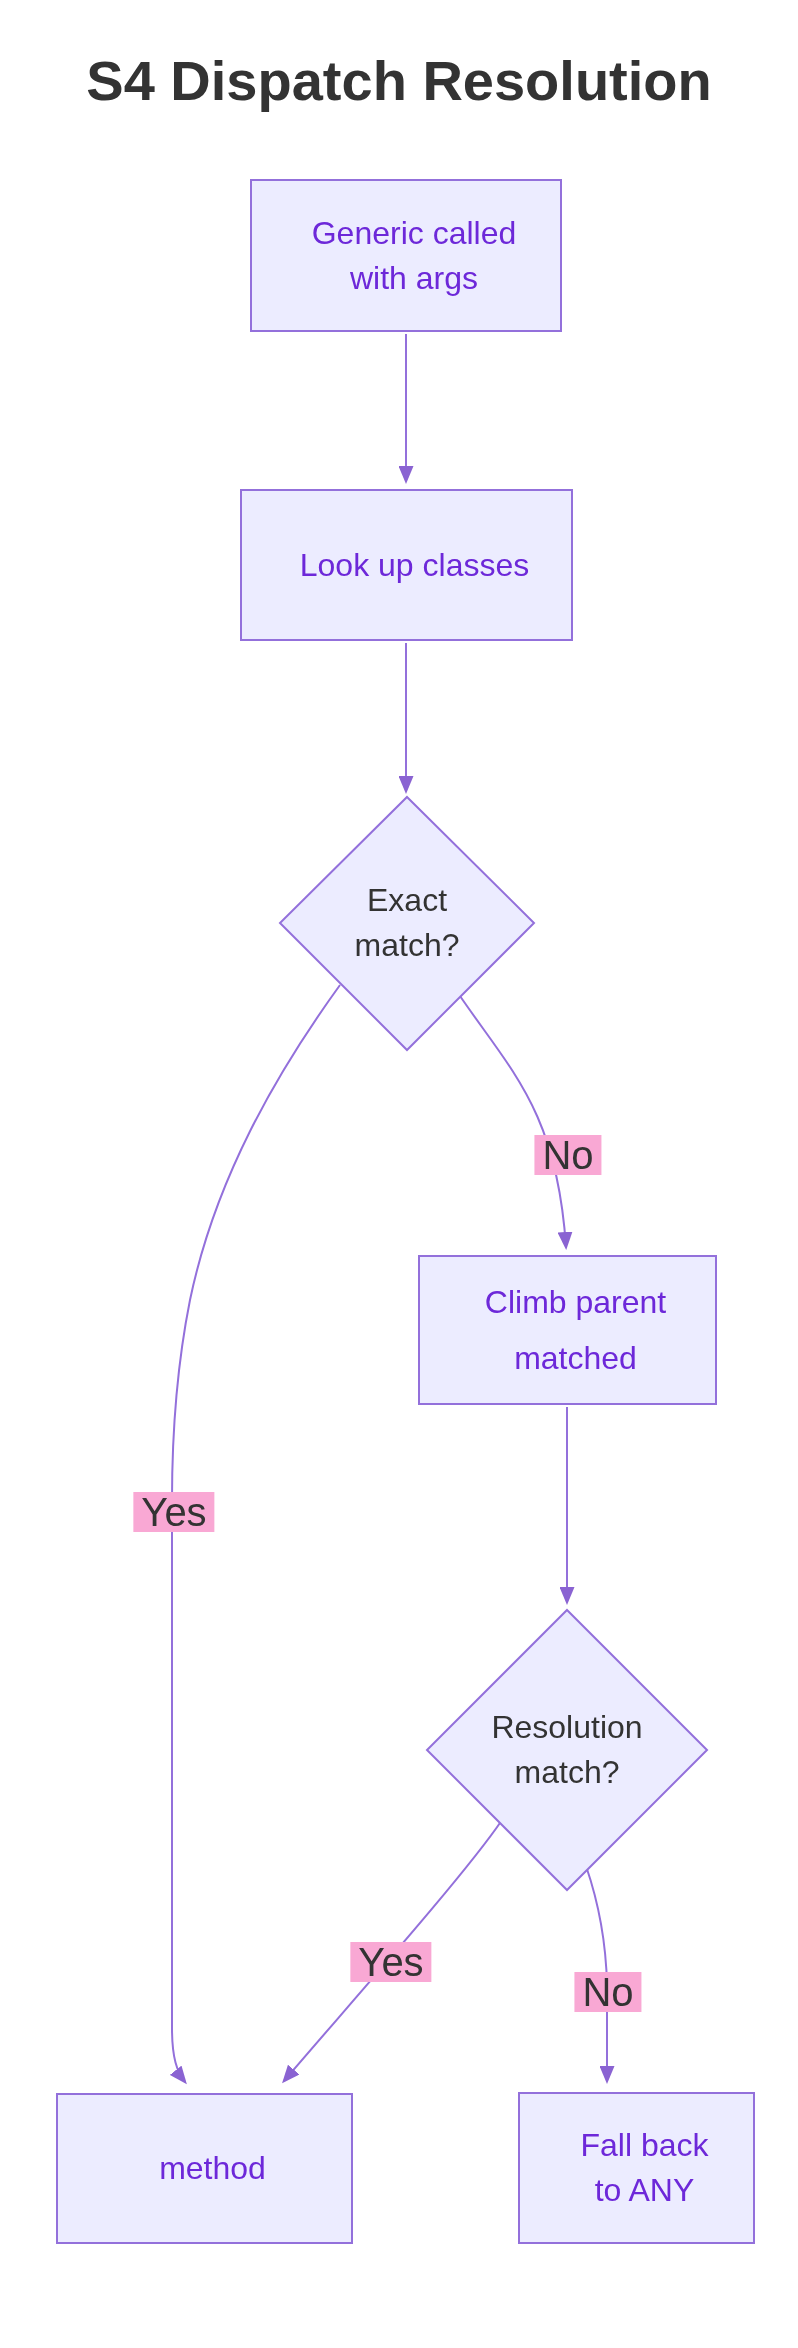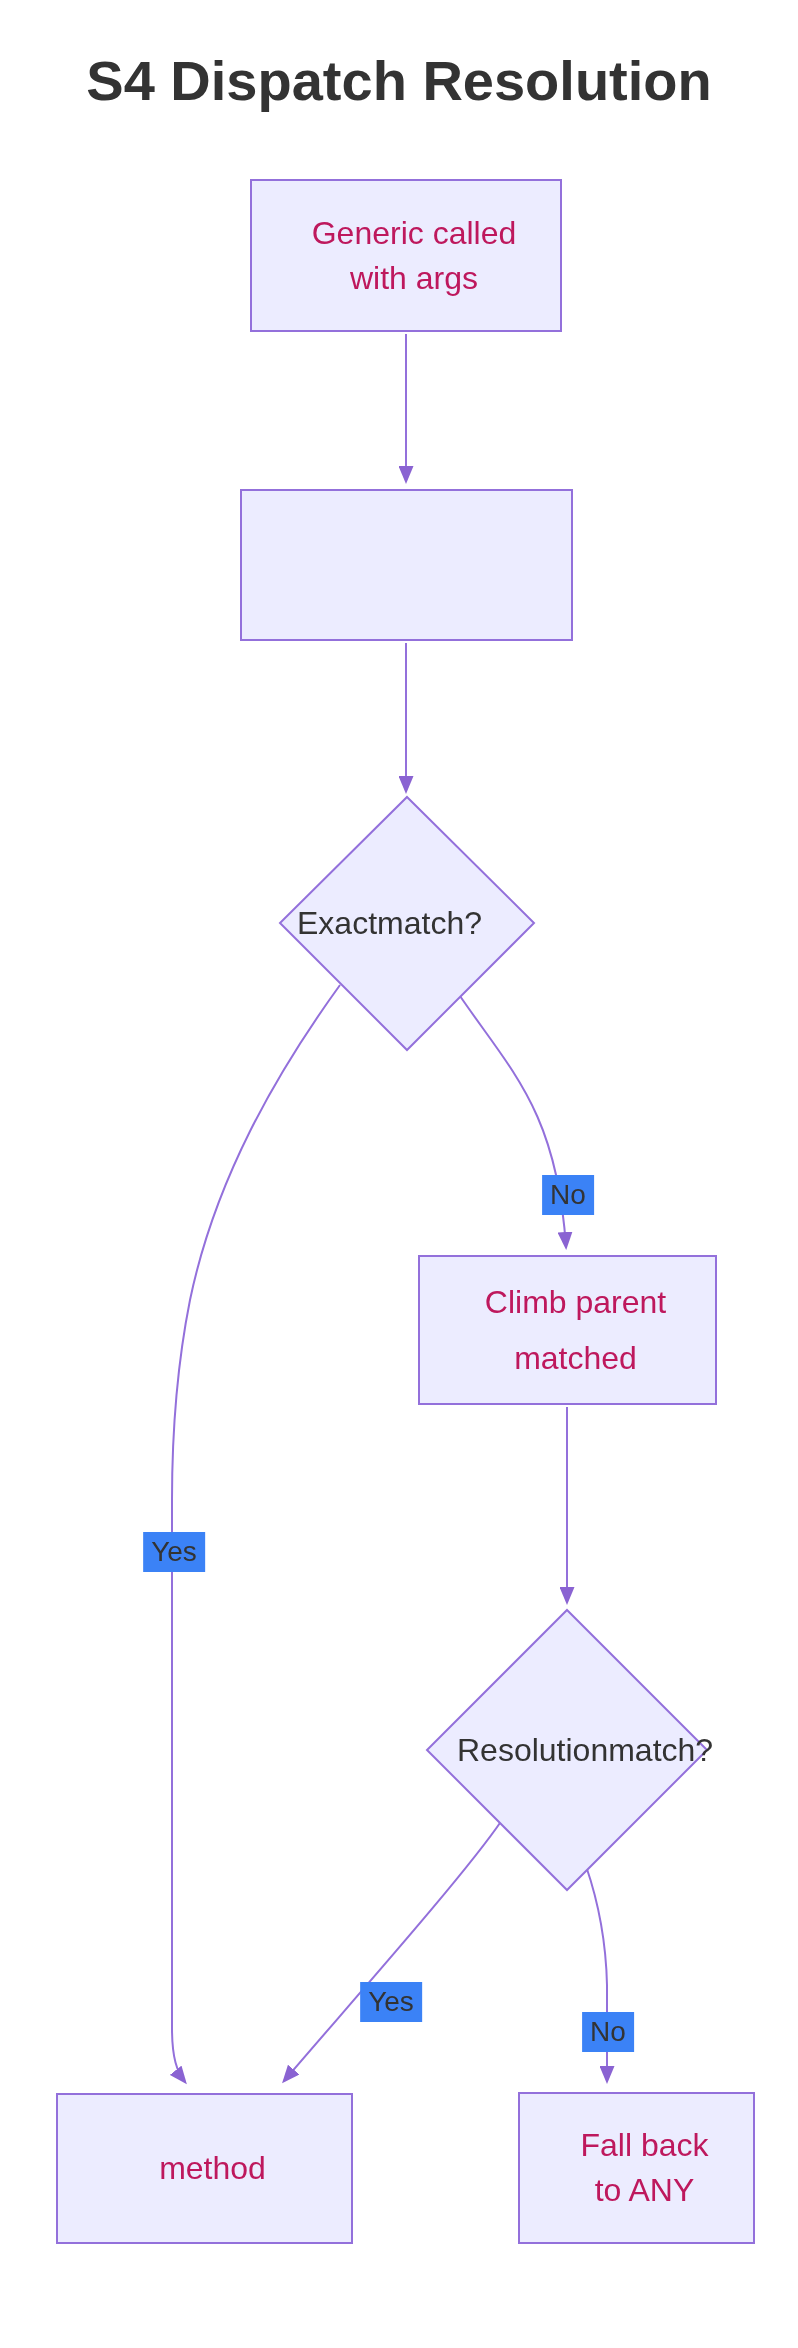--- a/index.html
+++ b/index.html
@@ -49,43 +49,43 @@
     box-sizing: border-box;
     background: #ECECFF;
     border: 2px solid #9370DB;
     display: flex;
     flex-direction: column;
     align-items: center;
     justify-content: center;
     text-align: center;
     font-size: 32px;
     line-height: 45px;
-    color: #be185d;
+    color: #6d28d9;
     padding-left: 16px;
   }
   .diamond-label {
     position: absolute;
     display: flex;
-    flex-direction: row;
+    flex-direction: column;
     align-items: center;
+    justify-content: center;
     text-align: center;
     font-size: 32px;
     line-height: 45px;
     color: #333333;
   }
   .edge-label {
     position: absolute;
     transform: translate(-50%, -50%);
-    background: #3b82f6;
+    background: #f9a8d4;
     padding: 2px 8px;
-    font-size: 28px;
+    font-size: 40px;
     line-height: 36px;
     color: #333333;
     white-space: nowrap;
-    margin-top: 40px;
   }
 </style>
 </head>
 <body>
 
 <div class="canvas">
 
   <h1 class="diagram-title">S4 Dispatch Resolution</h1>
 
   <svg class="edges-layer" viewBox="0 0 798 2348" width="798" height="2348" xmlns="http://www.w3.org/2000/svg">
@@ -113,20 +113,21 @@
 
     <polygon class="diamond" points="567,1610 707,1750 567,1890 427,1750"></polygon>
   </svg>
 
   <div class="node" style="left:250px; top:179px; width:312px; height:153px;">
     <span>Generic called</span>
     <span>with args</span>
   </div>
 
   <div class="node" style="left:240px; top:489px; width:333px; height:152px;">
+    <span>Look up classes</span>
   </div>
 
   <div class="diamond-label" style="left:297px; top:868px; width:220px; height:110px;">
     <span>Exact</span>
     <span>match?</span>
   </div>
 
   <div class="node" style="left:418px; top:1255px; width:299px; height:150px;gap:11px;">
     <span>Climb parent</span>
     <span>matched</span>

